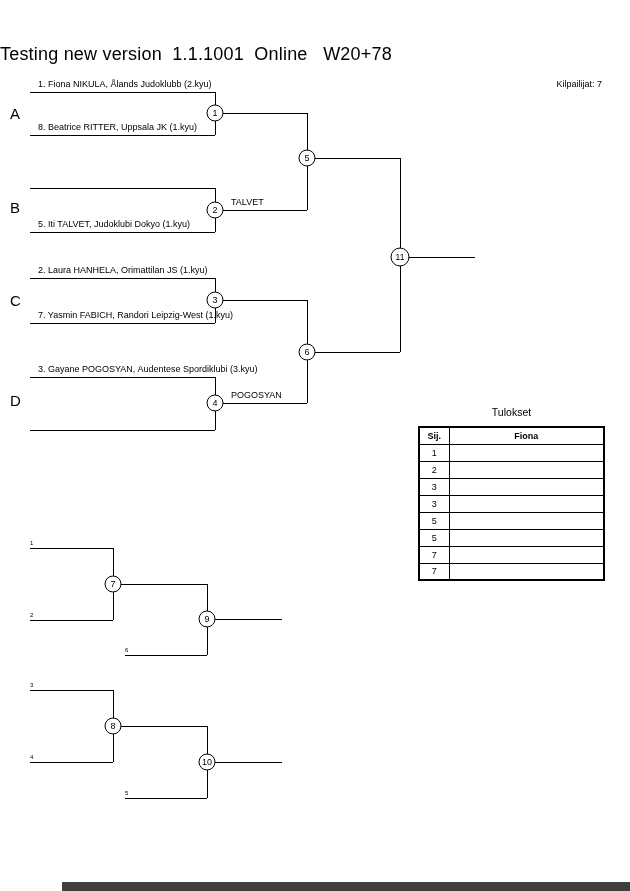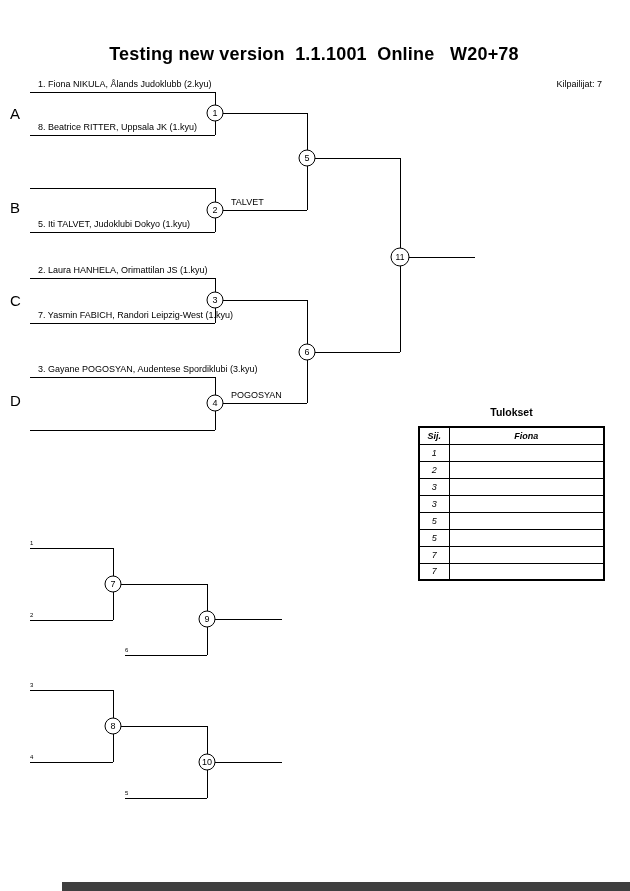--- a/index.html
+++ b/index.html
@@ -2,42 +2,42 @@
 <html><head>
 <meta charset="utf-8">
 <style>
   * { margin:0; padding:0; box-sizing:border-box; }
   html,body { background:#ffffff; }
   body { font-family:"Liberation Sans", sans-serif; color:#000; }
   .page { position:relative; width:630px; height:891px; background:#ffffff; overflow:hidden; }
 
   .title {
     position:absolute; top:44px; left:0; width:628px;
-    text-align:center; font-size:18px; font-weight:bold;
+    font-size:18px; font-weight:normal;
     white-space:pre; letter-spacing:0.2px;
   }
   .competitors {
     position:absolute; top:79px; right:28px; font-size:9px;
   }
 
   svg.bracket { position:absolute; top:0; left:0; }
   .bline { stroke:#000; stroke-width:1; fill:none; shape-rendering:crispEdges; }
   .node-circle { fill:#ffffff; stroke:#000; stroke-width:1; }
   .mnum { font-size:9px; text-anchor:middle; fill:#000; }
   .mnum-wide { font-size:8.5px; text-anchor:middle; fill:#000; }
   .pname { font-size:9px; fill:#000; }
   .wname { font-size:9px; fill:#000; }
   .secletter { font-size:15px; fill:#000; }
   .slotnum { font-size:6px; fill:#000; }
 
   .results-wrap { position:absolute; left:418px; top:406px; width:187px; }
-  .results-title { text-align:center; font-weight:bold; font-size:10.5px; margin-bottom:8px; }
+  .results-title { text-align:center; font-weight:normal; font-size:10.5px; margin-bottom:8px; }
   table.results { width:100%; border-collapse:collapse; border:2px solid #000; background:#fff; }
   table.results th, table.results td {
-    border:1px solid #000; font-size:9px; height:17px; padding:0 3px;font-style:italic;
+    border:1px solid #000; font-size:9px; height:17px; padding:0 3px;
   }
   table.results th { font-weight:bold; text-align:center; }
   td.sij { width:30px; text-align:center; }
   td.nimi { }
 
   .footer-strip {
     position:absolute; left:62px; bottom:0; width:568px; height:9px;
     background:#3f3f3f;
   }
 </style>

